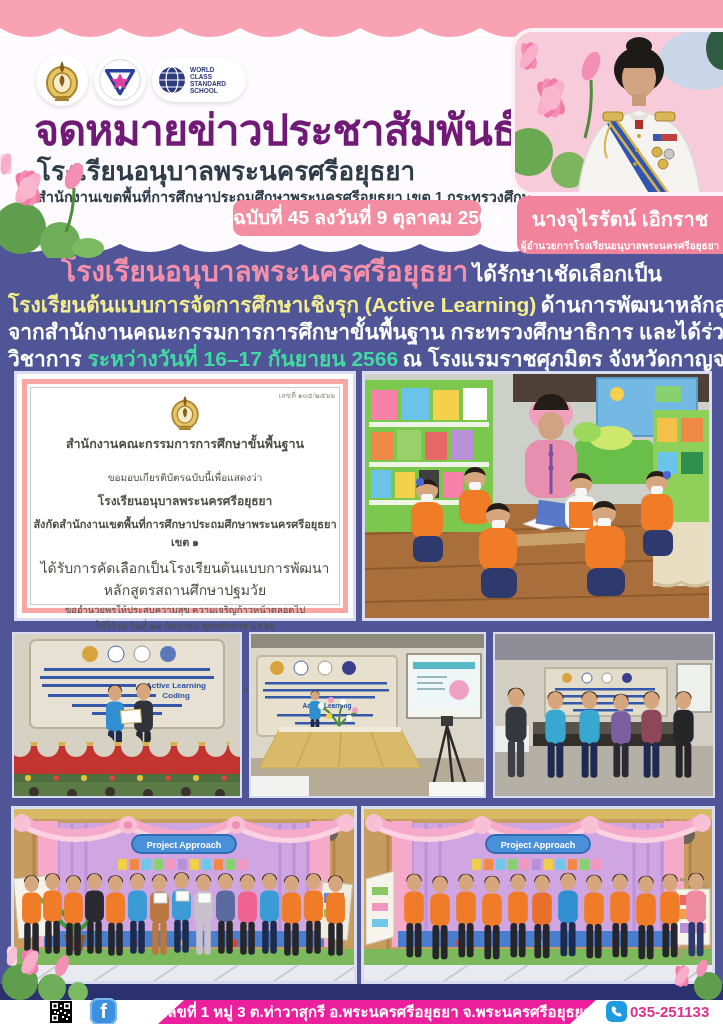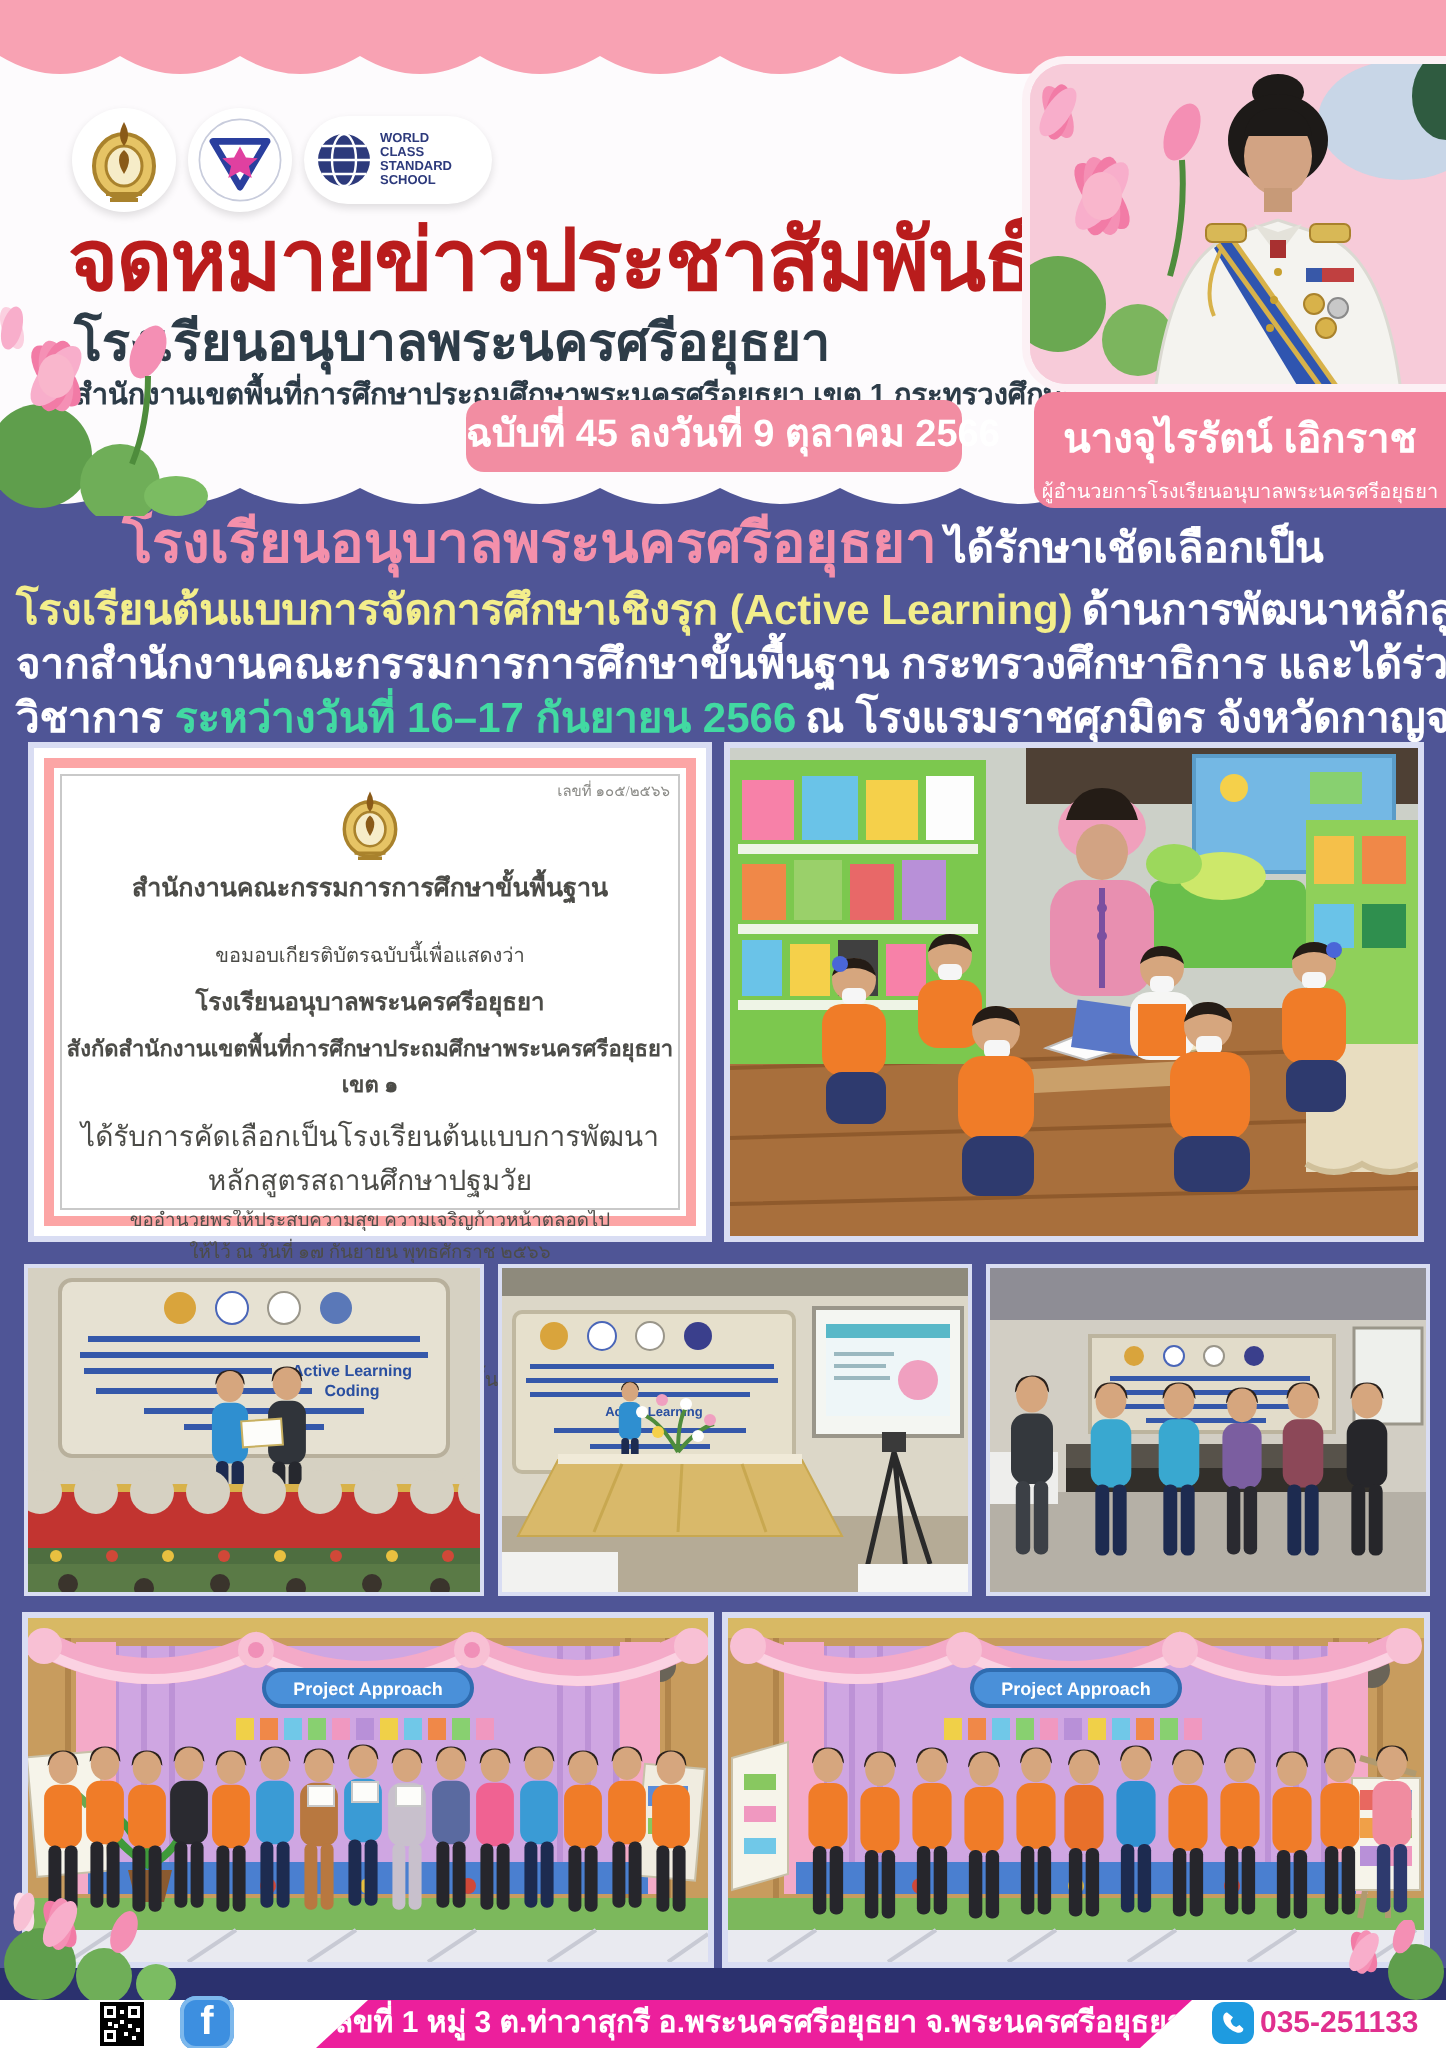--- a/index.html
+++ b/index.html
@@ -7,31 +7,31 @@
         font-family:"Liberation Sans","DejaVu Sans",sans-serif;}
   .abs{position:absolute;}
   svg{display:block;}
 
   
   .band-top{left:0;top:0;width:723px;height:42px;}
   .logo-circle{border-radius:50%;background:#fff;box-shadow:0 2px 4px rgba(0,0,0,.12);display:flex;align-items:center;justify-content:center;}
   .wcs-pill{left:152px;top:58px;width:94px;height:44px;background:#fff;border-radius:22px;
             box-shadow:0 2px 4px rgba(0,0,0,.12);display:flex;align-items:center;gap:2px;padding:0 6px 0 4px;box-sizing:border-box;}
   .wcs-text{font-size:6.5px;font-weight:bold;color:#2d3a7c;line-height:1.1;width:48px;}
-  .main-title{left:34px;top:96px;font-size:43px;font-weight:bold;color:#b91c1c;white-space:nowrap;letter-spacing:-1px;}
+  .main-title{left:34px;top:96px;font-size:43px;font-weight:bold;color:#701a75;white-space:nowrap;letter-spacing:-1px;}
   .sub-title{left:37px;top:150px;font-size:26px;font-weight:bold;color:#2d3c48;white-space:nowrap;}
   .district{left:37px;top:185px;font-size:14.5px;font-weight:600;color:#2d3c48;white-space:nowrap;}
   .issue-badge{left:233px;top:200px;width:248px;height:36px;background:#f28da2;border-radius:9px;
                color:#fff;font-size:19px;font-weight:bold;text-align:center;line-height:36px;white-space:nowrap;}
   .portrait{left:511px;top:28px;width:212px;height:168px;border-radius:22px 0 0 22px;overflow:hidden;
             border:4px solid #fcf1f5;border-right:none;box-sizing:border-box;background:#f7cbd9;}
   .director-banner{left:517px;top:196px;width:206px;height:58px;background:#f2839c;border-radius:10px 0 0 10px;
                    color:#fff;text-align:center;z-index:6;}
   .director-name{font-size:20px;font-weight:bold;margin-top:7px;white-space:nowrap;}
-  .director-title{font-size:10px;margin-top:3px;white-space:nowrap;}
+  .director-title{font-size:10px;margin-top:3px;white-space:nowrap;font-weight:bold;}
 
   
   .body-blue{left:0;top:242px;width:723px;height:742px;background:#4f5596;}
   .wave-body{left:0;top:242px;width:723px;height:20px;z-index:2;}
   .ann{z-index:3;font-weight:bold;white-space:nowrap;}
   .ann1{left:0;top:249px;width:723px;text-align:center;}
   .ann-school{color:#f490ab;font-size:28px;font-weight:bold;}
   .ann-white{color:#fff;font-size:21px;font-weight:bold;}
   .ann-yellow{color:#f3ee8b;font-size:21px;font-weight:bold;}
   .ann-green{color:#42d9a2;font-size:21px;font-weight:bold;}

